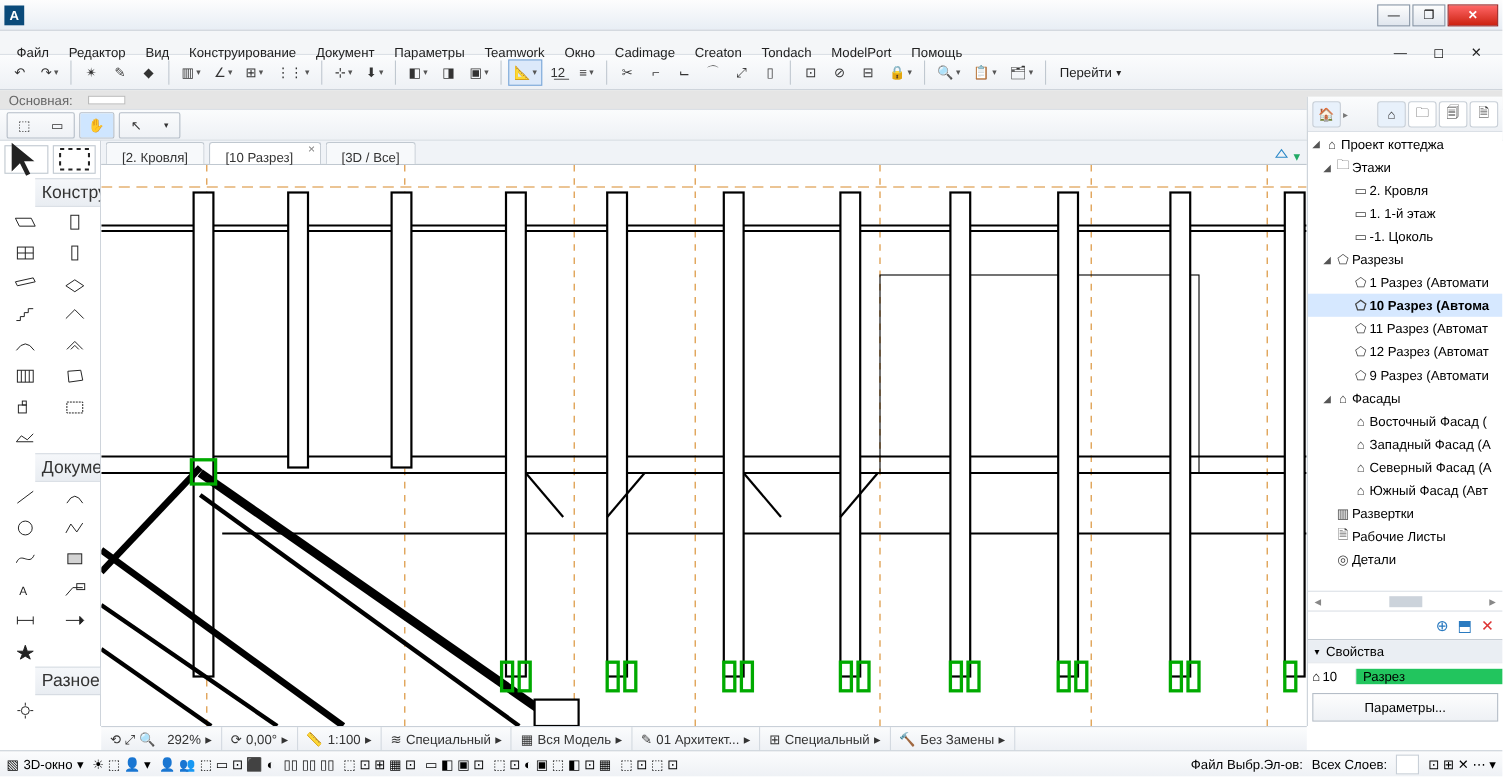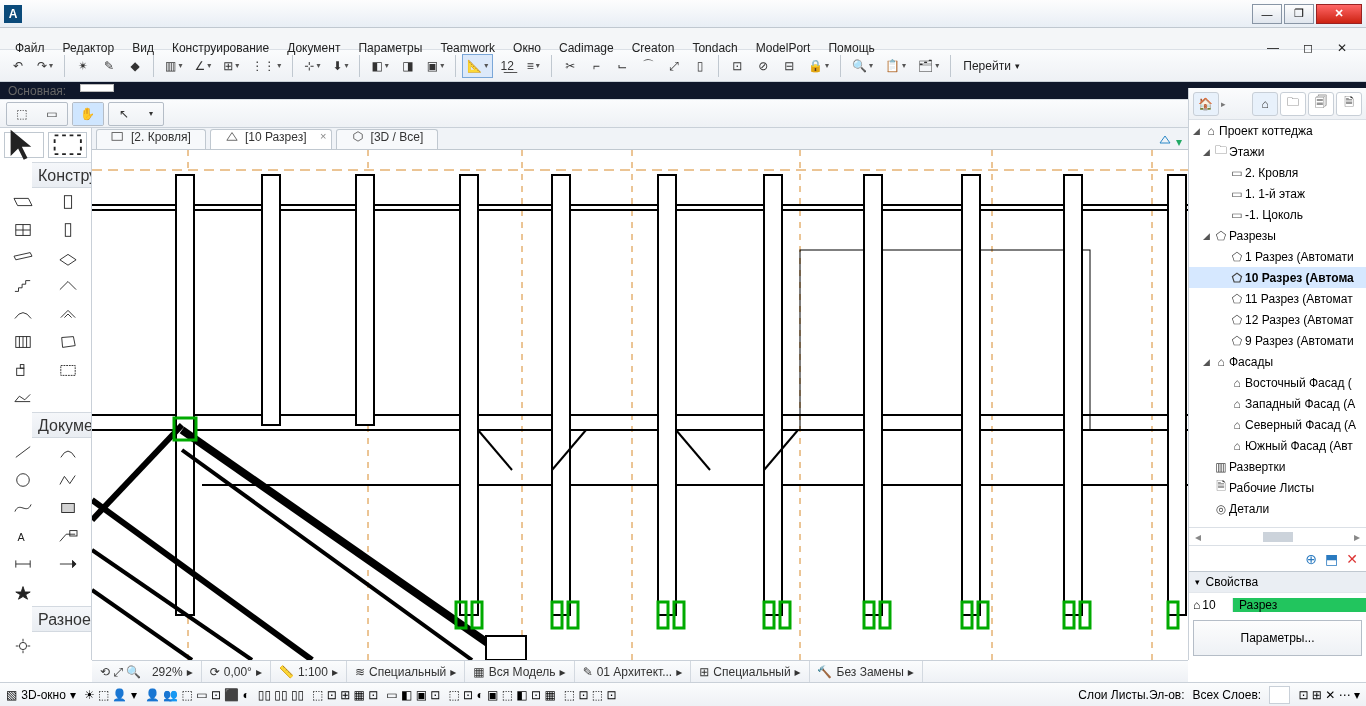--- a/index.html
+++ b/index.html
@@ -19,42 +19,42 @@
 .menubar .mdi { margin-left:auto; display:flex; gap:6px; color:#666; font-size:11px; padding-right:4px;}
 
 
 .toolbar { height:32px; background:linear-gradient(#fbfcfd,#eef1f5); border-bottom:1px solid #c9d0d8; display:flex; align-items:center; padding:0 6px; gap:2px; }
 .tbtn { min-width:24px; height:24px; border:1px solid transparent; display:flex; align-items:center; justify-content:center; padding:0 4px; color:#333; position:relative;}
 .tbtn.drop::after { content:"▾"; font-size:8px; margin-left:2px; color:#555;}
 .tsep { width:1px; height:22px; background:#c0c8d0; margin:0 4px; }
 .goto { margin-left:6px; color:#222; display:flex; align-items:center; gap:4px;justify-content:flex-end;}
 
 
-.indic { height:18px; background:#0f172a; border-bottom:1px solid #dbe0e6; font-size:11px; color:#666; padding:2px 8px; display:flex; gap:14px;}
+.indic { height:18px; background:#e5e5e5; border-bottom:1px solid #dbe0e6; font-size:11px; color:#666; padding:2px 8px; display:flex; align-items:center; gap:14px;}
 .indic .bar { width:34px; height:8px; background:#fff; border:1px solid #bbb;}
 
 
 .minibar { height:28px; background:linear-gradient(#fbfcfd,#eef1f5); display:flex; align-items:center; padding:0 6px; gap:4px; border-bottom:1px solid #c9d0d8;}
 .minibar .grp { display:flex; border:1px solid #b5bdc7; border-radius:2px; overflow:hidden; }
 .minibar .grp .tbtn { border:none; width:30px; height:22px;}
 .minibar .grp .tbtn.on { background:#cfe6ff; }
 
 
 .leftbox { position:absolute; left:0; top:128px; width:92px; bottom:46px; background:#fff; border-right:1px solid #c9d0d8; }
 .leftbox .cat { font-size:16px; color:#333; padding:4px 6px 2px; background:linear-gradient(#f5f7fa,#e9edf2); border-top:1px solid #d3d9e0; border-bottom:1px solid #d3d9e0; white-space:nowrap; overflow:hidden;margin-left:32px; }
 .leftbox .row { display:flex; }
 .leftbox .row .cell { width:46px; height:28px; display:flex; align-items:center; justify-content:center; }
 .leftbox .row .cell svg { width:22px; height:18px; stroke:#222; fill:none; stroke-width:1; }
 .topsel { display:flex; padding:4px; gap:4px; }
 .topsel .cell { width:40px; height:26px; border:1px solid #c0c8d0; display:flex; align-items:center; justify-content:center;}
 
 
 .work { position:absolute; left:92px; right:178px; top:128px; bottom:46px; background:#fff; display:flex; flex-direction:column;}
 .tabs { height:22px; display:flex; align-items:flex-end; border-bottom:1px solid #c0c8d0; background:#f0f3f7;}
-.tab { height:20px; padding:0 14px; display:flex; align-items:flex-start; gap:6px; border:1px solid #c0c8d0; border-bottom:none; background:#f7f9fb; border-radius:3px 3px 0 0; margin-left:4px; color:#333; position:relative;}
+.tab { height:20px; padding:0 14px; display:flex; align-items:flex-end; gap:6px; border:1px solid #c0c8d0; border-bottom:none; background:#f7f9fb; border-radius:3px 3px 0 0; margin-left:4px; color:#333; position:relative;flex-direction:column;}
 .tab.active { background:#fff; }
 .tab .x { position:absolute; right:4px; font-size:11px; color:#888;}
 .tab svg { width:14px; height:12px; }
 .tabs .lastbtn { margin-left:auto; padding:0 6px; color:#2a6; }
 .canvas { flex:1; position:relative; overflow:hidden; background:#fff;}
 .canvas svg { position:absolute; left:0; top:0; }
 
 
 .nav { position:absolute; right:0; top:88px; width:178px; bottom:46px; background:#fff; border-left:1px solid #c9d0d8; display:flex; flex-direction:column;}
 .nav .hdbtns { height:32px; display:flex; align-items:center; gap:2px; padding:3px 4px; border-bottom:1px solid #dbe0e6; background:linear-gradient(#fbfcfd,#eef1f5);}
@@ -67,21 +67,21 @@
 .nav .tree .tn.sel { background:#d6e8ff; font-weight:bold; }
 .nav .tree .d1 { padding-left:14px;} .nav .tree .d2 { padding-left:30px;}
 .nav .scr { height:18px; border-top:1px solid #dbe0e6; display:flex; align-items:center; padding:0 6px; color:#888; font-size:10px; justify-content:space-between;}
 .nav .ftbtns { height:26px; border-top:1px solid #dbe0e6; display:flex; align-items:center; justify-content:flex-end; gap:8px; padding:0 8px;}
 .nav .ftbtns span { font-size:14px; }
 .nav .prop { border-top:1px solid #c0c8d0;}
 .nav .prop .hd { background:#eaeef3; height:20px; display:flex; align-items:center; padding:0 6px; gap:6px; font-size:11px;}
 .nav .prop .rw { display:flex; height:24px; align-items:center; border-top:1px solid #e3e7ec;}
 .nav .prop .rw .a { width:44px; border-right:1px solid #e3e7ec; padding:0 4px; display:flex; align-items:center; gap:2px;}
 .nav .prop .rw .b { flex:1; padding:0 6px;}
-.nav .prop .btn { margin:4px; height:36px; border:1px solid #b5bdc7; background:linear-gradient(#fdfdfd,#eef1f5); display:flex; align-items:center; justify-content:center;}
+.nav .prop .btn { margin:4px; height:26px; border:1px solid #b5bdc7; background:linear-gradient(#fdfdfd,#eef1f5); display:flex; align-items:center; justify-content:center;}
 
 
 .status1 { position:absolute; left:92px; right:178px; bottom:24px; height:22px; background:linear-gradient(#fbfcfd,#eef1f5); border-top:1px solid #c9d0d8; display:flex; align-items:center; font-size:11px; color:#333;}
 .status1 .seg { display:flex; align-items:center; gap:4px; padding:0 8px; border-right:1px solid #d3d9e0; height:100%;}
 .status2 { position:absolute; left:0; right:0; bottom:0; height:24px; background:linear-gradient(#fbfcfd,#eef1f5); border-top:1px solid #c9d0d8; display:flex; align-items:center; padding:0 6px; gap:8px; font-size:11px;}
 .status2 .seg { display:flex; align-items:center; gap:4px;}
 .status2 .big { padding:0 8px; border:1px solid #c9d0d8; height:18px; display:flex; align-items:center; background:#fff;}
 .nav .prop .rw .b.inp { background:#22c55e;}
 </style>
 </head>
@@ -637,20 +637,20 @@
   <div class="seg">▧ <span>3D-окно</span> ▾</div>
   <div class="seg">☀ ⬚ 👤 ▾</div>
   <div class="seg">👤 👥 ⬚ ▭ ⊡ ⬛ ◐</div>
   <div class="seg">▯▯ ▯▯ ▯▯</div>
   <div class="seg">⬚ ⊡ ⊞ ▦ ⊡</div>
   <div class="seg">▭ ◧ ▣ ⊡</div>
   <div class="seg">⬚ ⊡ ◐ ▣ ⬚ ◧ ⊡ ▦</div>
   <div class="seg">⬚ ⊡ ⬚ ⊡</div>
   <div style="flex:1"></div>
   <div class="seg">
-      <span>Слои Листы.Эл-ов:</span>
+      <span>Файл Выбр.Эл-ов:</span>
     </div>
   <div class="seg">
       <span>Всех Слоев:</span>
     </div>
   <div class="big">&nbsp;</div>
   <div class="seg">⊡ ⊞ ✕ ⋯ ▾</div>
 </div>
 
 </body></html>

